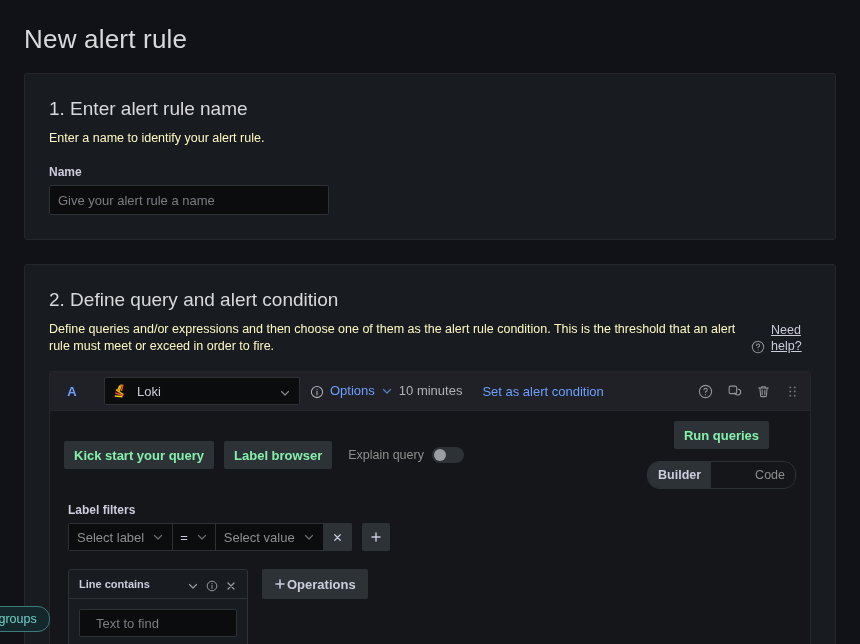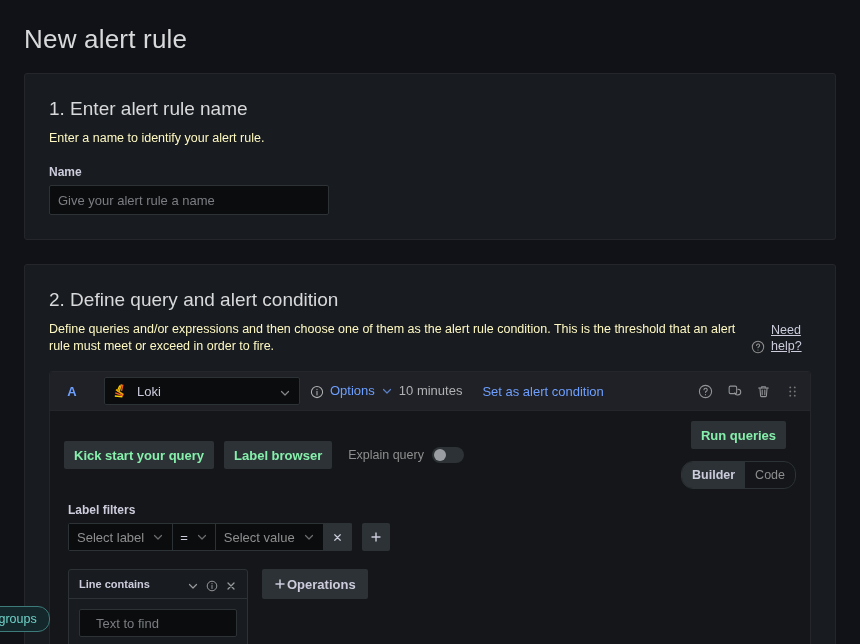--- a/index.html
+++ b/index.html
@@ -230,20 +230,21 @@
     align-items: center;
     gap: 12px;
     flex-direction: column;
   }
   .radio-group {
     display: inline-flex;
     border: 1px solid #2c3235;
     border-radius: 12px;
     overflow: hidden;
     height: 26px;
+    gap: 34px;
   }
   .radio-item {
     display: inline-flex;
     align-items: center;
     padding: 0 10px;
     font-size: 12.5px;
     color: #8e8e8e;
     cursor: pointer;
     background: transparent;
   }

